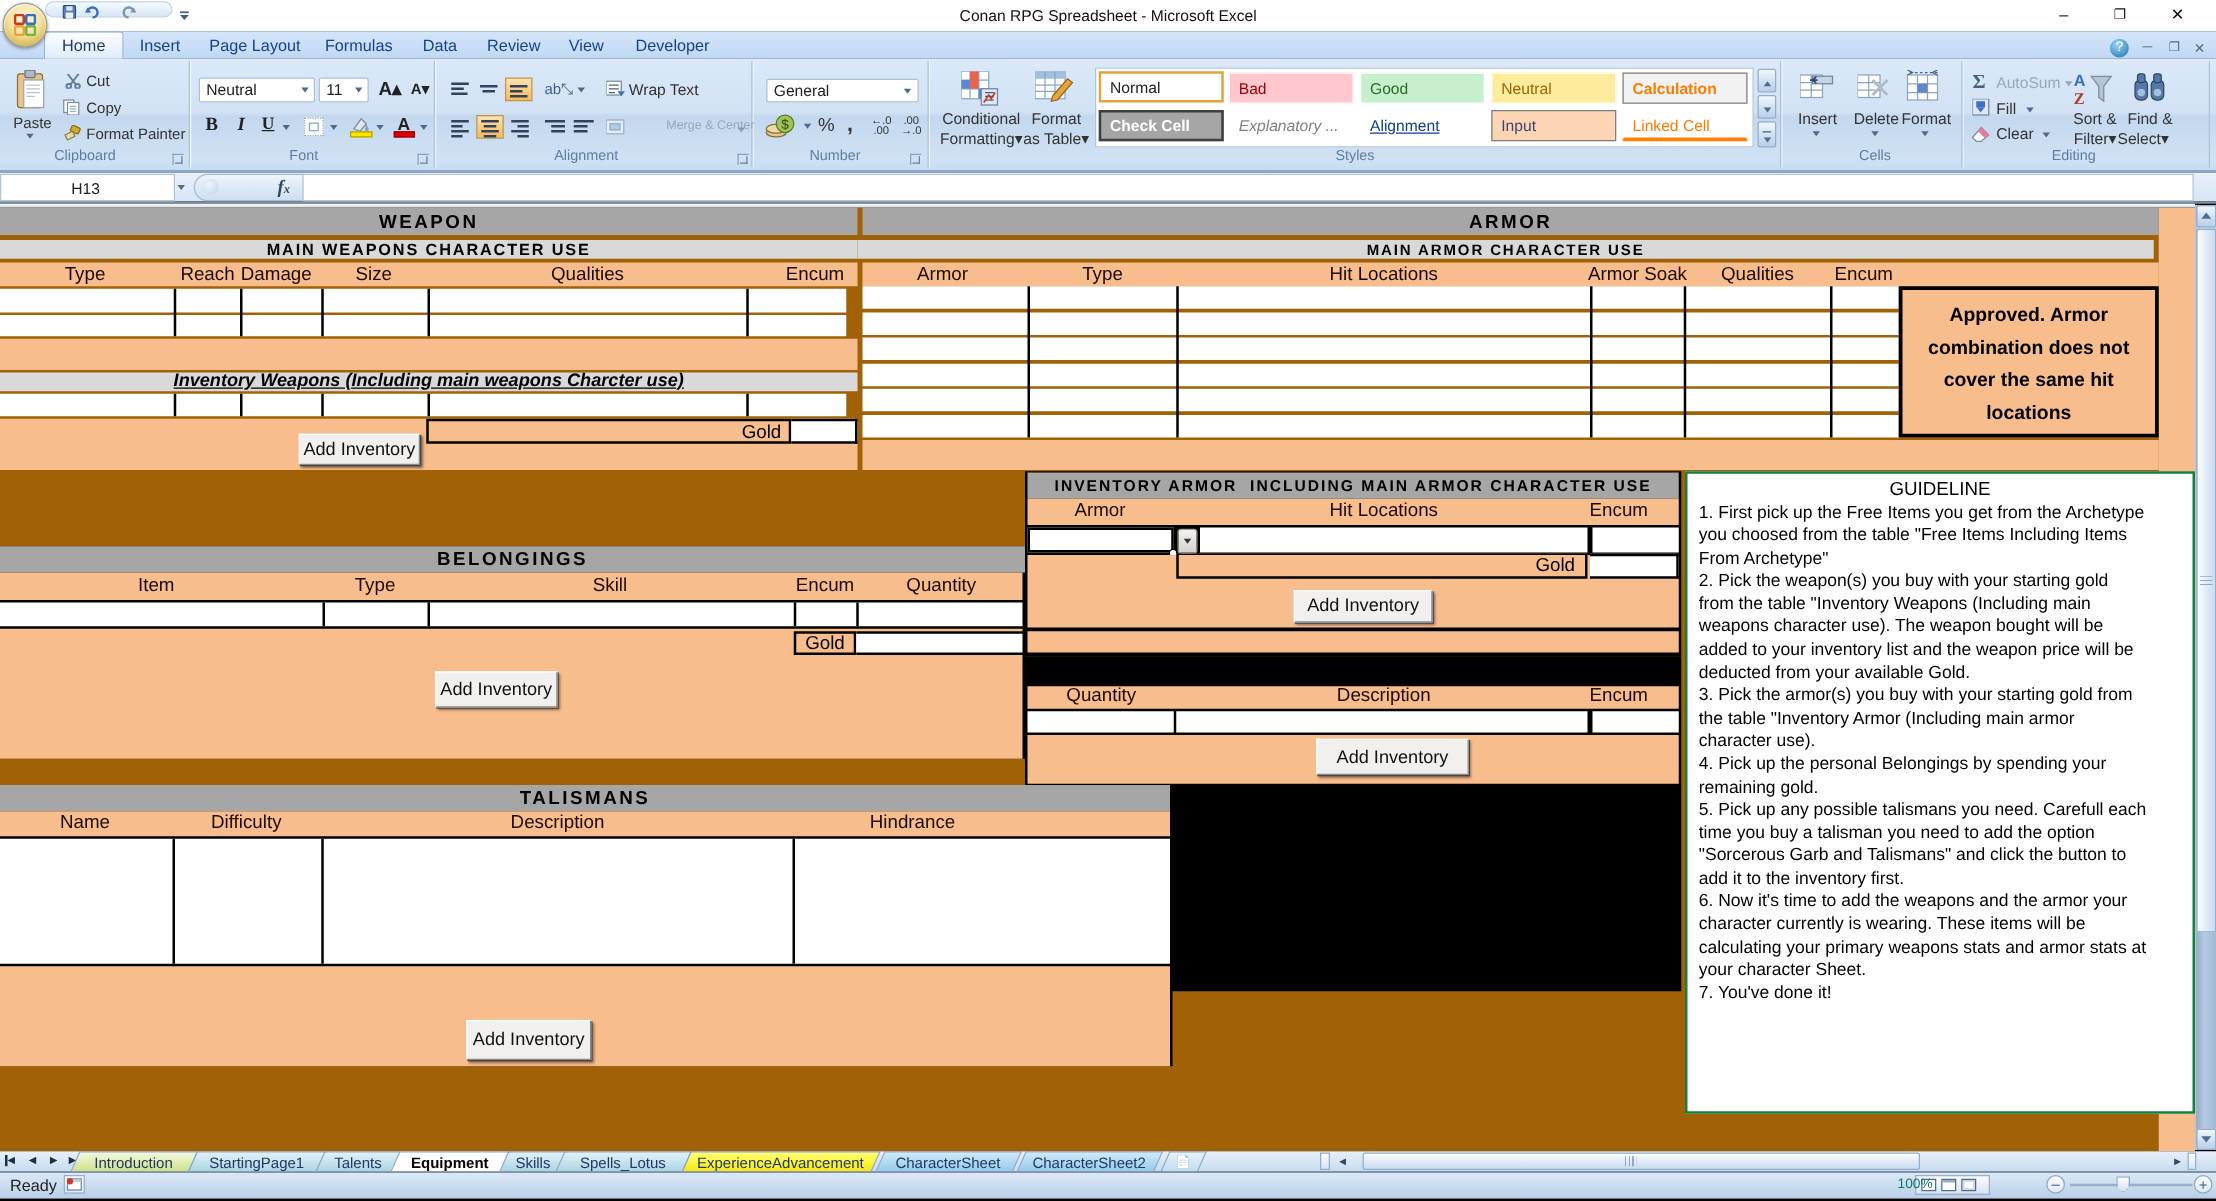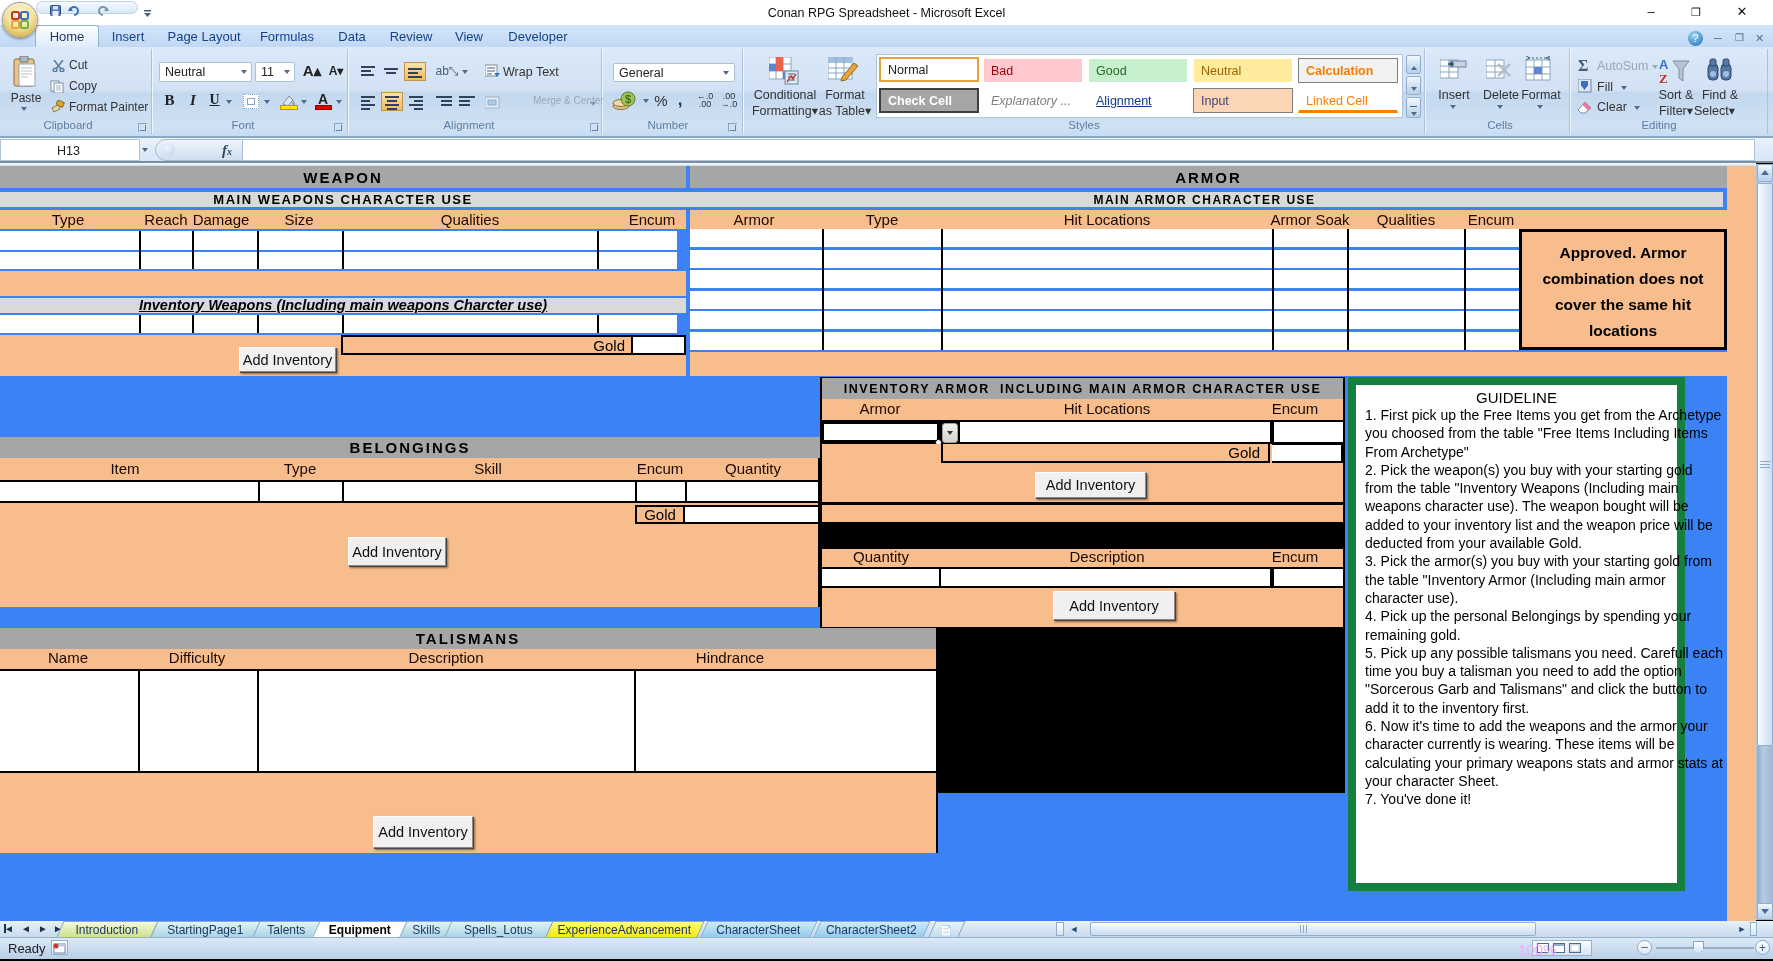--- a/index.html
+++ b/index.html
@@ -48,21 +48,21 @@
 
 #tabbar{left:0;top:921px;width:1773px;height:16px;background:linear-gradient(#e7f0fa,#c9dbee)}
 .stab{top:921px;height:16px;font-size:12px;color:#1f3864;text-align:center;line-height:17px;border:1px solid #8ca8c5;border-bottom:none;transform:skewX(-24deg)}
 .stab>span{display:block;transform:skewX(24deg)}
 
 #statusbar{left:0;top:937px;width:1773px;height:22px;background:linear-gradient(#dcE9f7,#c3d7ec 70%,#b8cfe8);border-top:1px solid #96b1cd}
 #blackstrip{left:0;top:959px;width:1773px;height:2px;background:#000}
 </style></head><body>
 <div id="page">
 
-<div id="sheetwrap" class="abs" style="left:0;top:166px;width:1756px;height:755px;background:#3b82f6;overflow:hidden">
+<div id="sheetwrap" class="abs" style="left:0;top:166px;width:1756px;height:755px;background:#a16207;overflow:hidden">
 
   <div class="abs org" style="left:1727px;top:0;width:29px;height:755px"></div>
 
   <div class="abs bar dgray fant" style="left:0;top:0;width:686px;height:22px;line-height:23px">WEAPON</div>
   <div class="abs bar lgray fant" style="left:0;top:26px;width:686px;height:15px;line-height:16px;font-size:13px;letter-spacing:1.5px">MAIN WEAPONS CHARACTER USE</div>
   <div class="abs org" style="left:0;top:44px;width:686px;height:19px">
     <span class="hlabel" style="left:68px;top:1px">Type</span>
         <span class="hlabel" style="left:166px;top:1px">Reach</span>
         <span class="hlabel" style="left:221px;top:1px">Damage</span>
         <span class="hlabel" style="left:299px;top:1px">Size</span>
@@ -136,21 +136,21 @@
   <div class="abs org" style="left:822px;top:383px;width:521px;height:18px">
     <span class="hlabel" style="left:59px;top:-1px">Quantity</span>
         <span class="hlabel" style="left:285px;top:-1px">Description</span>
         <span class="hlabel" style="left:473px;top:-1px">Encum</span>
   </div>
   <div class="cellw" style="left:822px;top:403px;width:117px;height:17px"></div>
   <div class="cellw" style="left:941px;top:403px;width:329px;height:17px"></div>
   <div class="cellw" style="left:1274px;top:403px;width:69px;height:17px"></div>
   <div class="abs org" style="left:822px;top:422px;width:521px;height:39px"></div>
 
-  <div class="abs" style="left:1348px;top:211px;width:337px;height:514px;background:#fff;border:8px solid #15803d;color:#000">
+  <div class="abs" style="left:1348px;top:211px;width:408px;height:514px;background:#fff;border:2px solid #15803d;color:#000">
     <div style="text-align:center;font-size:15px;margin-top:4px">GUIDELINE</div>
     <div style="font-size:14px;line-height:18.3px;margin-left:9px;margin-top:0px;white-space:nowrap">1. First pick up the Free Items you get from the Archetype<br>you choosed from the table "Free Items Including Items<br>From Archetype"<br>2. Pick the weapon(s) you buy with your starting gold<br>from the table "Inventory Weapons (Including main<br>weapons character use). The weapon bought will be<br>added to your inventory list and the weapon price will be<br>deducted from your available Gold.<br>3. Pick the armor(s) you buy with your starting gold from<br>the table "Inventory Armor (Including main armor<br>character use).<br>4. Pick up the personal Belongings by spending your<br>remaining gold.<br>5. Pick up any possible talismans you need. Carefull each<br>time you buy a talisman you need to add the option<br>"Sorcerous Garb and Talismans" and click the button to<br>add it to the inventory first.<br>6. Now it's time to add the weapons and the armor your<br>character currently is wearing. These items will be<br>calculating your primary weapons stats and armor stats at<br>your character Sheet.<br>7. You've done it!</div>
   </div>
 
   <div class="abs" style="left:0;top:271px;width:820px;height:170px;background:#000"></div>
   <div class="abs bar dgray fant" style="left:0;top:271px;width:820px;height:21px;line-height:22px">BELONGINGS</div>
   <div class="abs org" style="left:0;top:292px;width:818px;height:22px">
     <span class="hlabel" style="left:125px;top:2px">Item</span>
         <span class="hlabel" style="left:300px;top:2px">Type</span>
         <span class="hlabel" style="left:488px;top:2px">Skill</span>
@@ -573,19 +573,19 @@
 <div class="abs" style="left:8px;top:941px;font-size:13px;color:#222">Ready</div>
 <div class="abs" style="left:51px;top:940px;width:17px;height:15px;background:linear-gradient(#fcfdfe,#dce8f4);border:1px solid #9ab0c9"><svg width="15" height="13">
         <rect x="2" y="2" width="11" height="9" fill="#fff" stroke="#6b86a5"></rect>
         <rect x="2" y="2" width="11" height="2.5" fill="#b8cbe2"></rect>
         <circle cx="4" cy="4" r="2.5" fill="#c23b2e"></circle>
       </svg></div>
 <div class="abs" style="left:1532px;top:940px;width:60px;height:16px;background:linear-gradient(#fcfdfe,#d7e3f1);border:1px solid #9ab0c9"></div>
 <div class="abs" style="left:1537px;top:943px;width:12px;height:10px;background:#fff;border:1px solid #4f6a8a"></div>
 <div class="abs" style="left:1553px;top:943px;width:12px;height:10px;background:#fff;border:1px solid #4f6a8a;box-shadow:inset 0 2px 0 #9ab0c9"></div>
 <div class="abs" style="left:1569px;top:943px;width:12px;height:10px;background:#fff;border:1px solid #4f6a8a;box-shadow:inset 0 0 0 1.5px #cdd8e6"></div>
-<div class="abs" style="left:1518px;top:941px;font-size:15px;color:#f0abfc">100%</div>
+<div class="abs" style="left:1518px;top:941px;font-size:11px;color:#0f766e">100%</div>
 <div class="abs" style="left:1637px;top:940px;width:15px;height:15px;border-radius:50%;background:linear-gradient(#fdfefe,#dce8f4);border:1px solid #8fa8c6;color:#44617f;font-size:12px;text-align:center;line-height:13px">–</div>
 <div class="abs" style="left:1656px;top:947px;width:98px;height:2px;background:#9ab0c9"></div>
 <div class="abs" style="left:1700px;top:944px;width:2px;height:8px;background:#8aa3bf"></div>
 <div class="abs" style="left:1693px;top:941px;width:11px;height:13px;background:linear-gradient(#fdfefe,#d4e2f2);border:1px solid #8aa3bf;clip-path:polygon(0 0,100% 0,100% 60%,50% 100%,0 60%)"></div>
 <div class="abs" style="left:1755px;top:940px;width:15px;height:15px;border-radius:50%;background:linear-gradient(#fdfefe,#dce8f4);border:1px solid #8fa8c6;color:#44617f;font-size:12px;text-align:center;line-height:14px">+</div>
 <div id="blackstrip" class="abs"></div>
 </div>
 </body></html>

